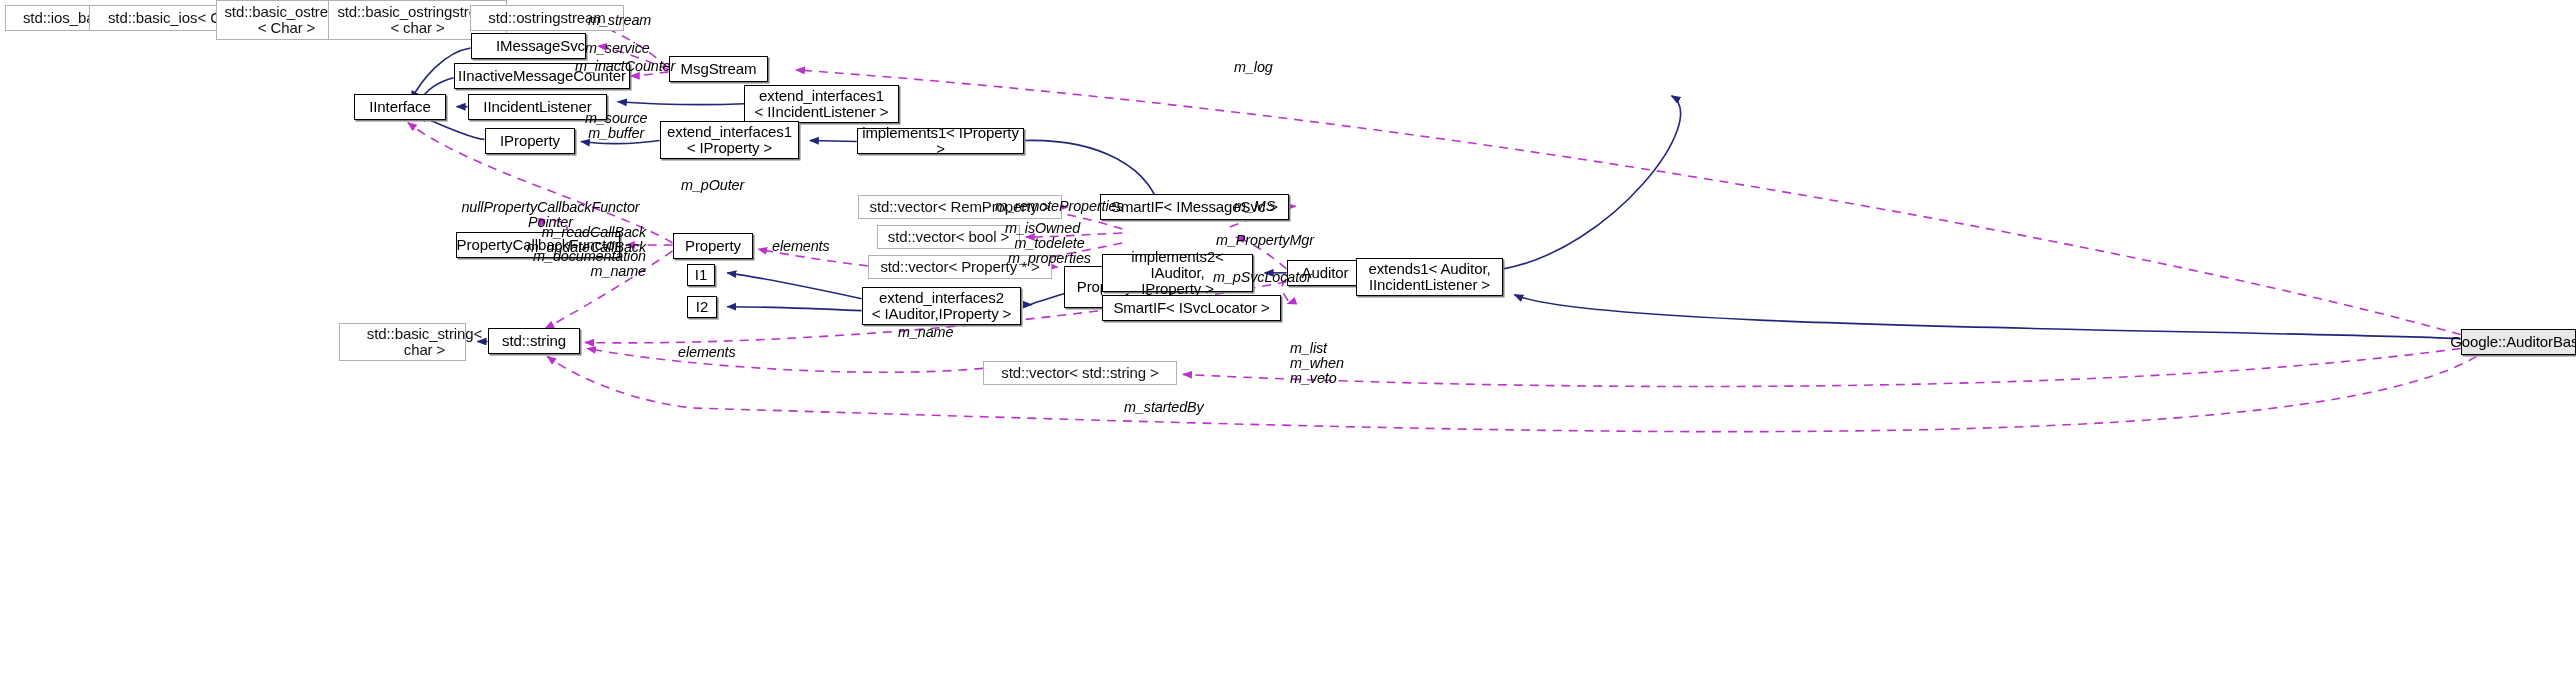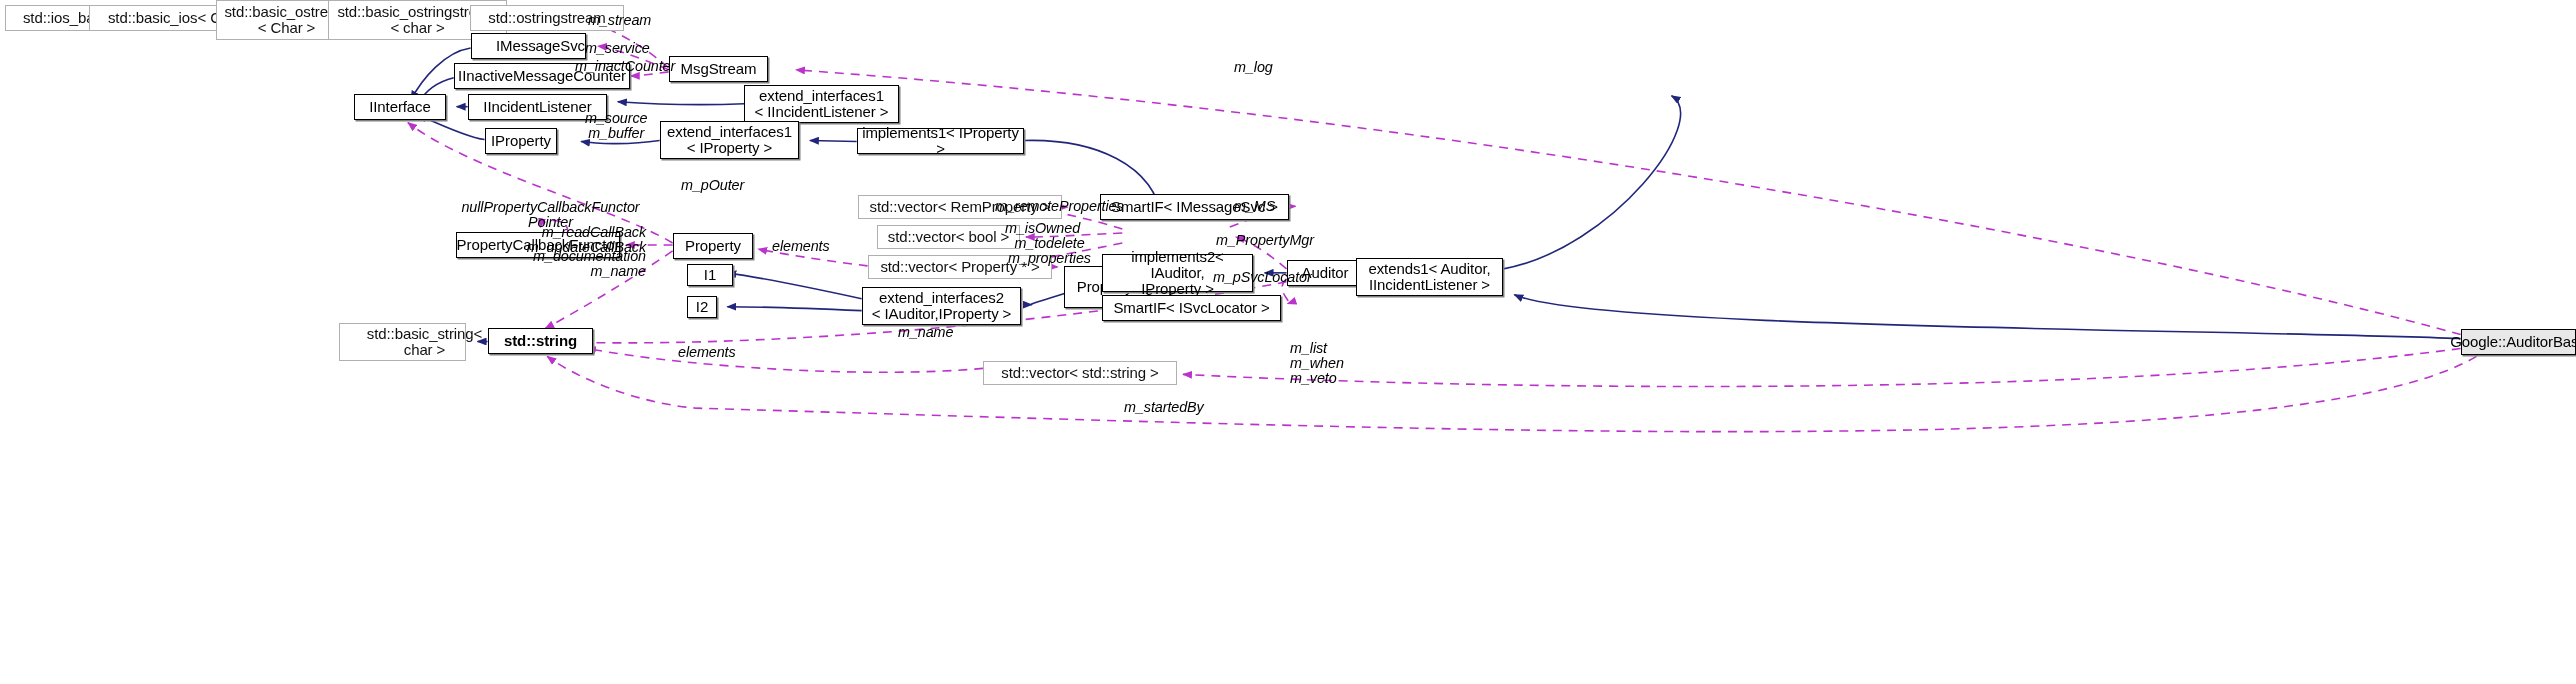--- a/index.html
+++ b/index.html
@@ -157,53 +157,53 @@
   <div class="node faded" style="left:216px;top:0px;   width:141px; height:40px;">std::basic_ostream
 &lt; Char &gt;</div>
   <div class="node faded" style="left:328px;top:0px;   width:179px; height:40px;">std::basic_ostringstream
 &lt; char &gt;</div>
   <div class="node faded" style="left:470px;top:5px;   width:154px; height:26px;">std::ostringstream</div>
 
   <div class="node solid" style="left:471px;top:33px;  width:115px; height:26px;padding-left:24px;">IMessageSvc</div>
   <div class="node solid" style="left:454px;top:63px;  width:176px; height:26px;">IInactiveMessageCounter</div>
   <div class="node solid" style="left:354px;top:94px;  width:92px;  height:26px;">IInterface</div>
   <div class="node solid" style="left:468px;top:94px;  width:139px; height:26px;">IIncidentListener</div>
-  <div class="node solid" style="left:485px;top:128px; width:72px;  height:26px;text-align:right;">IProperty</div>
+  <div class="node solid" style="left:485px;top:128px; width:90px;  height:26px;text-align:right;">IProperty</div>
 
   <div class="node solid" style="left:669px;top:56px;  width:99px; height:26px;">MsgStream</div>
   <div class="node solid" style="left:744px;top:85px;  width:155px; height:38px;">extend_interfaces1
 &lt; IIncidentListener &gt;</div>
   <div class="node solid" style="left:660px;top:121px; width:139px; height:38px;">extend_interfaces1
 &lt; IProperty &gt;</div>
   <div class="node solid" style="left:857px;top:128px; width:167px; height:26px;">implements1&lt; IProperty &gt;</div>
 
   <div class="node solid" style="left:456px;top:232px; width:164px; height:26px;">PropertyCallbackFunctor</div>
   <div class="node solid" style="left:673px;top:233px; width:80px;  height:26px;">Property</div>
-  <div class="node solid" style="left:687px;top:264px; width:46px;  height:22px;">I1</div>
+  <div class="node solid" style="left:687px;top:264px; width:28px;  height:22px;">I1</div>
   <div class="node solid" style="left:687px;top:296px; width:30px;  height:22px;">I2</div>
   <div class="node solid" style="left:862px;top:287px; width:159px; height:38px;">extend_interfaces2
 &lt; IAuditor,IProperty &gt;</div>
 
   <div class="node faded" style="left:858px;top:195px; width:204px; height:24px;">std::vector&lt; RemProperty &gt;</div>
   <div class="node faded" style="left:877px;top:225px; width:143px; height:24px;">std::vector&lt; bool &gt;</div>
   <div class="node faded" style="left:868px;top:255px; width:184px; height:24px;">std::vector&lt; Property * &gt;</div>
 
   <div class="node solid" style="left:1100px;top:194px;width:189px; height:26px;">SmartIF&lt; IMessageSvc &gt;</div>
   <div class="node solid" style="left:1064px;top:223px;width:107px; height:42px;margin-top:43px;">PropertyMgr</div>
   <div class="node solid" style="left:1102px;top:254px;width:151px; height:38px;">implements2&lt; IAuditor,
 IProperty &gt;</div>
   <div class="node solid" style="left:1102px;top:295px;width:179px; height:26px;">SmartIF&lt; ISvcLocator &gt;</div>
 
   <div class="node solid" style="left:1287px;top:260px;width:76px;  height:26px;">Auditor</div>
   <div class="node solid" style="left:1356px;top:258px;width:147px; height:38px;">extends1&lt; Auditor,
 IIncidentListener &gt;</div>
 
   <div class="node faded" style="left:339px;top:323px; width:127px; height:38px;padding-left:44px;">std::basic_string&lt;
 char &gt;</div>
-  <div class="node solid" style="left:488px;top:328px; width:105px;  height:26px;font-weight:bold;">std::string</div>
+  <div class="node solid" style="left:488px;top:328px; width:92px;  height:26px;">std::string</div>
   <div class="node faded" style="left:983px;top:361px; width:194px; height:24px;">std::vector&lt; std::string &gt;</div>
 
   <div class="node highlight" style="left:2461px;top:329px;width:115px; height:26px;">Google::AuditorBase</div>
 
   <div class="edge-label left" style="left:588px; top:13px;">m_stream</div>
   <div class="edge-label left" style="left:585px; top:41px;">m_service</div>
   <div class="edge-label left" style="left:575px; top:59px;">m_inactCounter</div>
   <div class="edge-label left" style="left:1234px;top:60px;">m_log</div>
   <div class="edge-label center" style="left:585px; top:111px;">m_source
 m_buffer</div>

